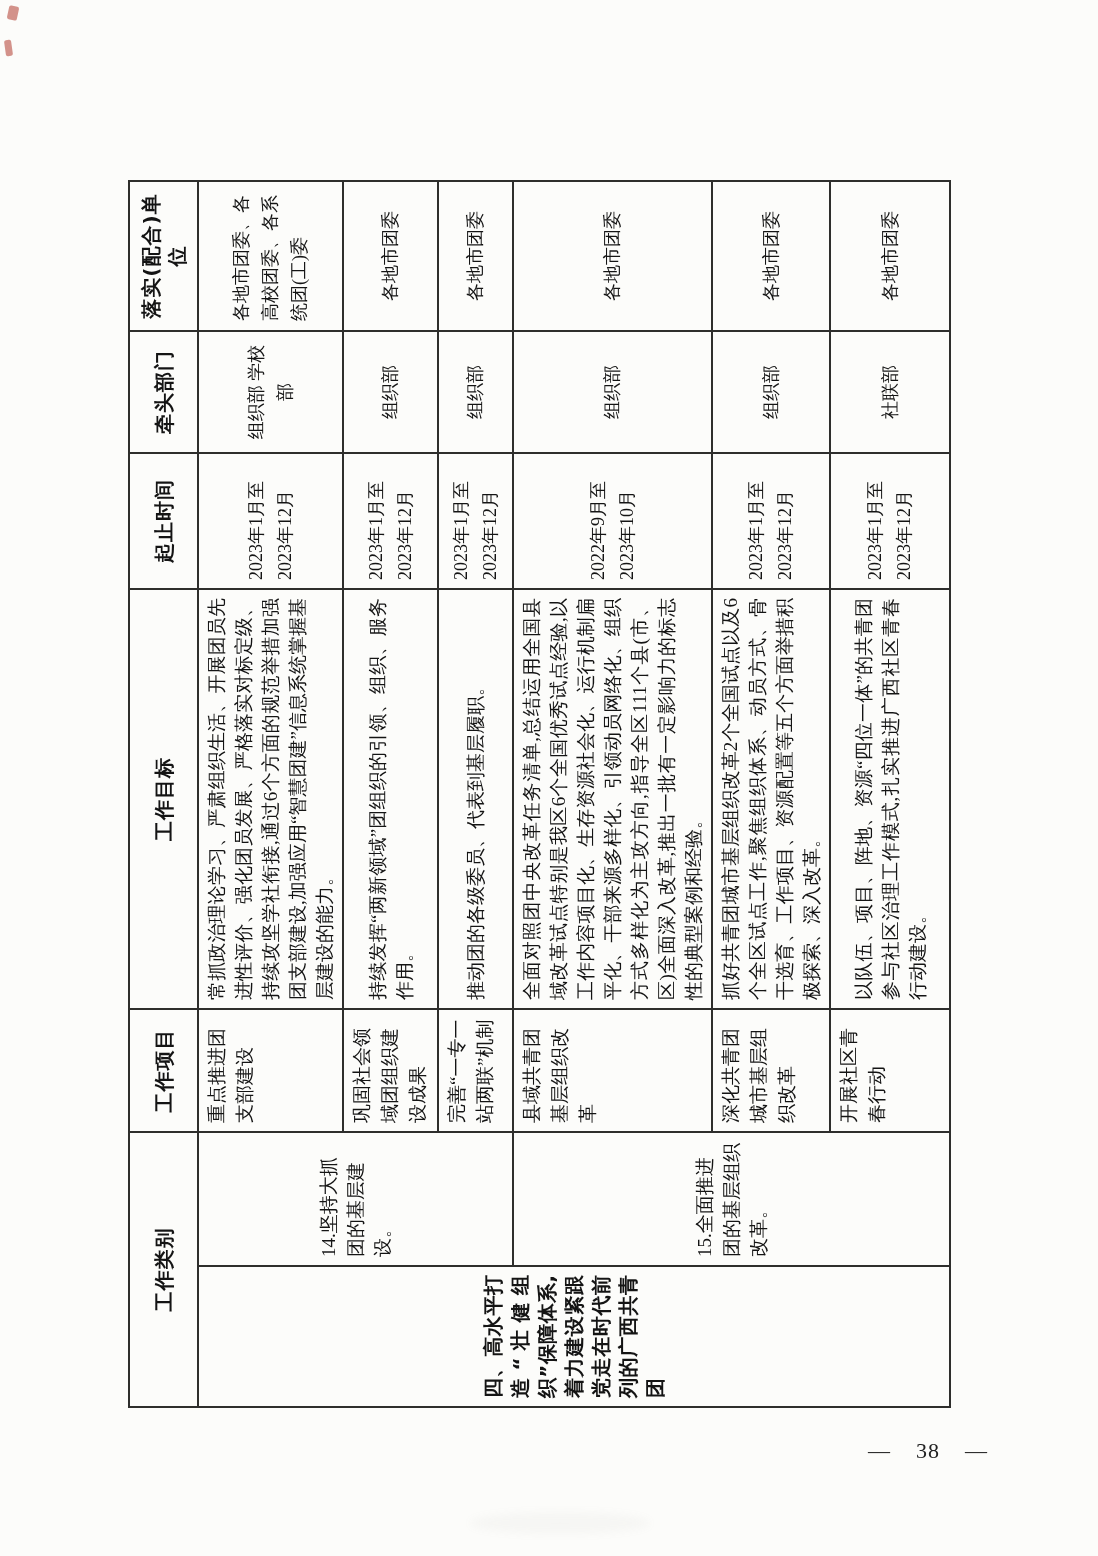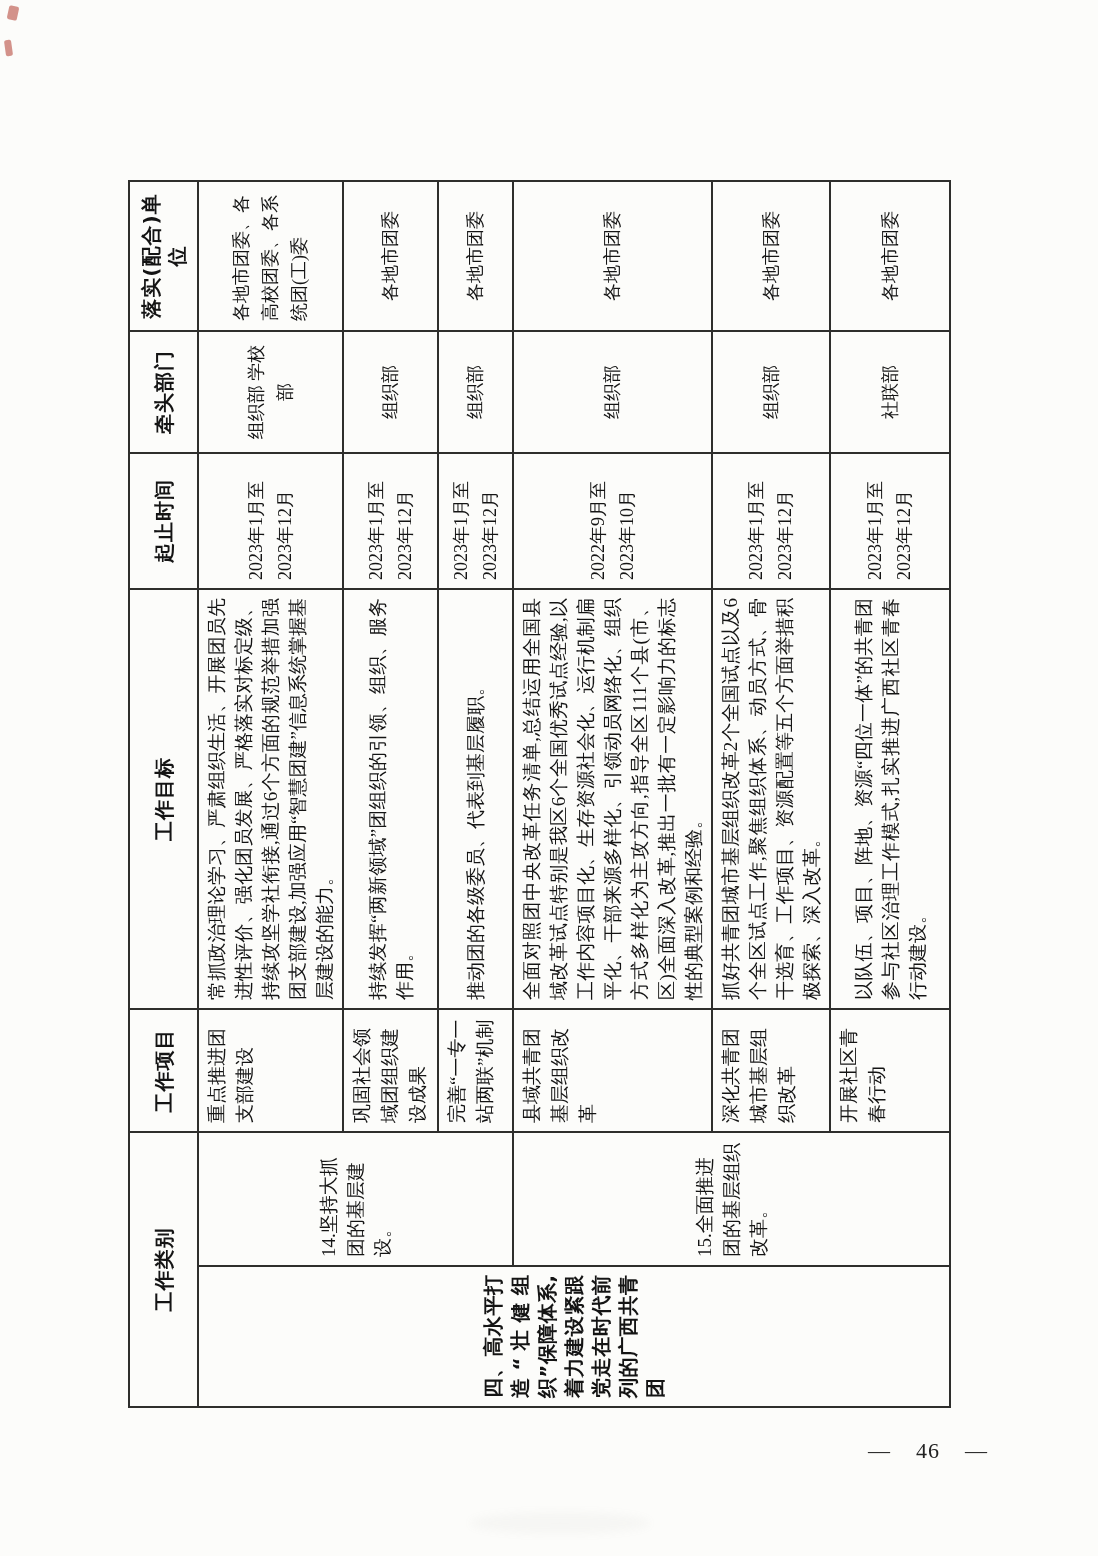--- a/index.html
+++ b/index.html
@@ -194,19 +194,19 @@
         <td class="time">2023年1月至 2023年12月</td>
         <td class="lead">社联部</td>
         <td class="impl">各地市团委</td>
       </tr>
     </tbody>
       </table>
   </div>
 
   <div class="pageno">
     <span>—</span>
-    <span>46</span>
+    <span>38</span>
     <span>—</span>
   </div>
 
   <div class="smudge"></div>
 
 </div>
 
 </body></html>

